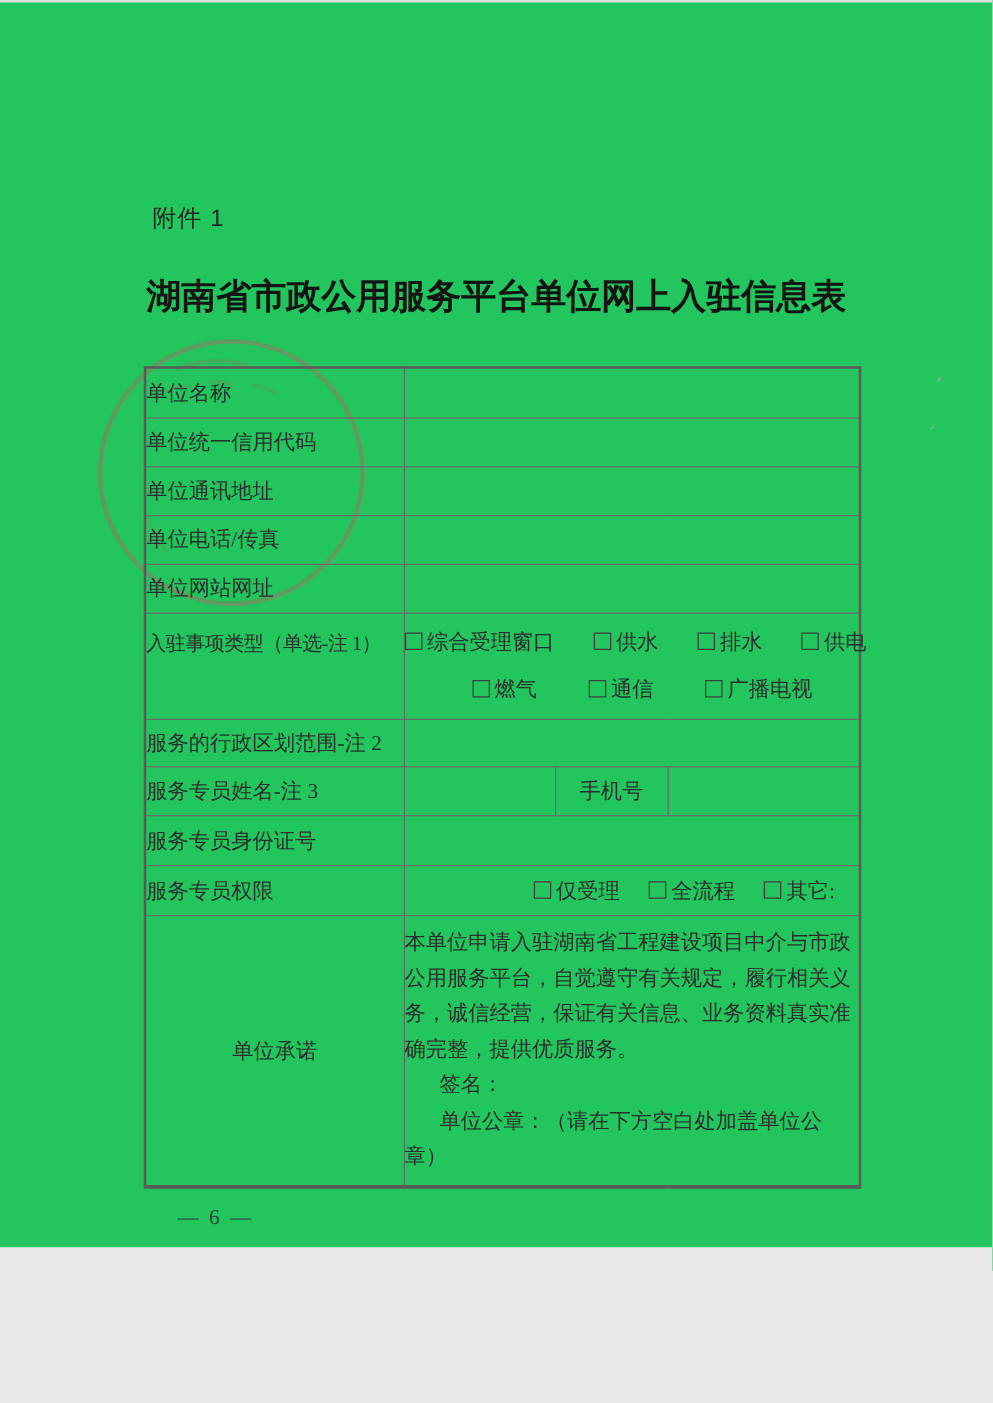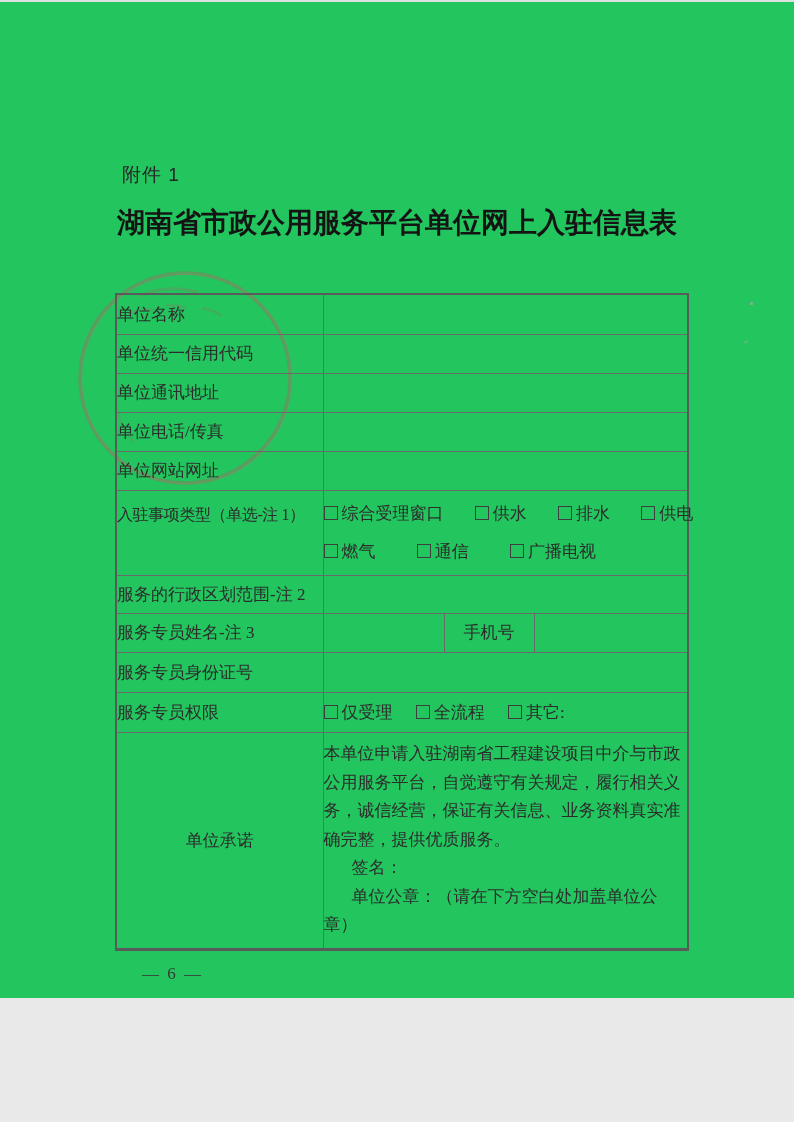--- a/index.html
+++ b/index.html
@@ -20,21 +20,21 @@
   .speck1{left:750px;top:302px;width:3px;height:3px;opacity:.6;}
   .speck2{left:744px;top:341px;width:4px;height:2px;opacity:.45;transform:rotate(-30deg);}
   .speck3{left:84px;top:1080px;width:3px;height:3px;opacity:.6;}
 
   .attachment{
     position:absolute;left:122px;top:162px;
     font-family:"Liberation Sans", sans-serif;
     font-size:19px;color:#262626;letter-spacing:1px;
   }
   .title{
-    position:absolute;left:0;top:204px;width:794px;
+    position:absolute;left:0;top:218px;width:794px;
     text-align:center;
     font-family:"Liberation Sans", sans-serif;
     font-weight:700;font-size:28px;color:#141414;
     letter-spacing:0px;
   }
   .subtitle{
     position:absolute;left:0;top:255px;width:794px;
     text-align:center;
     font-family:"Liberation Sans", sans-serif;
     font-weight:600;font-size:18px;color:#232323;
@@ -47,21 +47,21 @@
   }
   table.form-table td{
     border:1.5px solid #6a6a6a;
     padding:0;
     vertical-align:middle;
   }
   table.form-table{border:2px solid #5a5a5a;border-bottom-width:3px;}
   td.lbl{padding-left:9px;white-space:nowrap;}
   td.lbl-long{padding-left:8px;white-space:nowrap;font-size:16px;letter-spacing:-0.4px;}
   td.val{background:transparent;}
-  td.opts{padding-left:8px;white-space:nowrap;}
+  td.opts{padding-left:8px;white-space:nowrap;text-align:right;}
   td.phone-lbl{text-align:center;}
   .opt{display:inline-block;}
   .opt .box{
     display:inline-block;width:12px;height:12px;
     border:1.5px solid #3e3e3e;margin-right:4px;
     vertical-align:-1px;background:transparent;
   }
   .optline{line-height:38px;}
   .optline1{margin-top:4px;}
   .optline .opt{margin-right:27px;}

